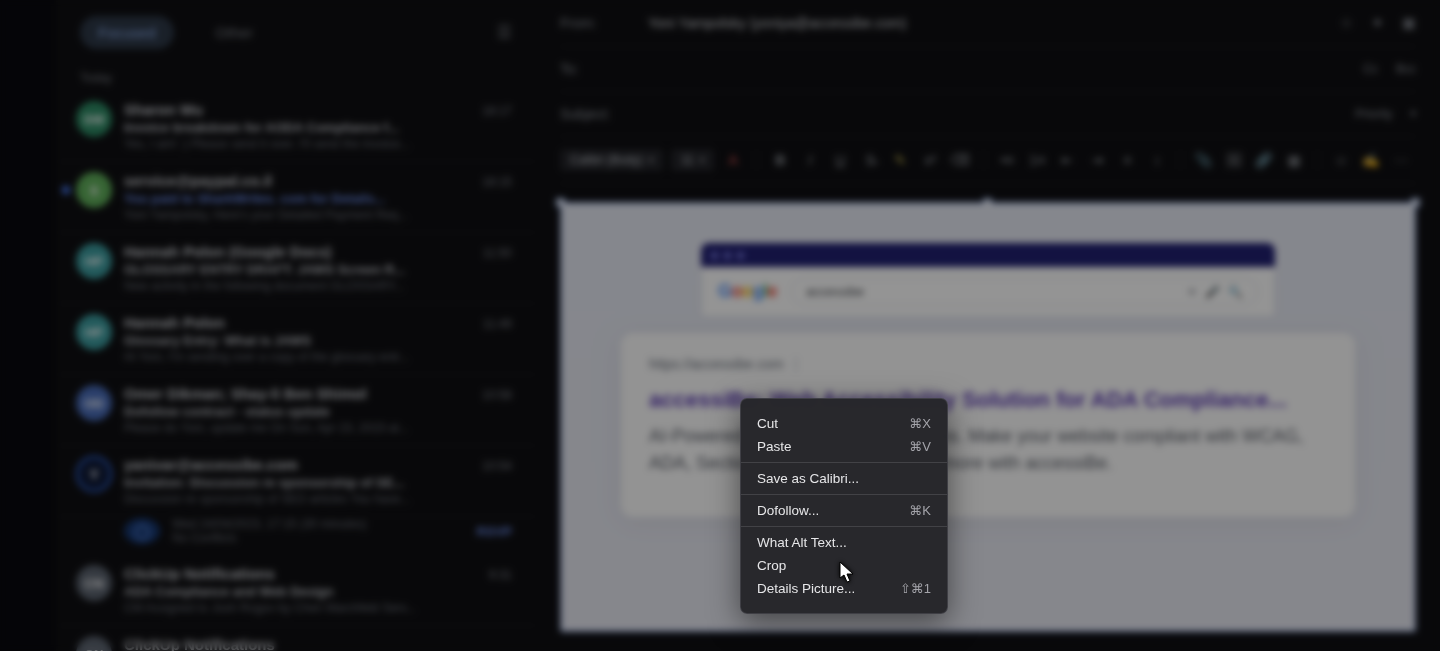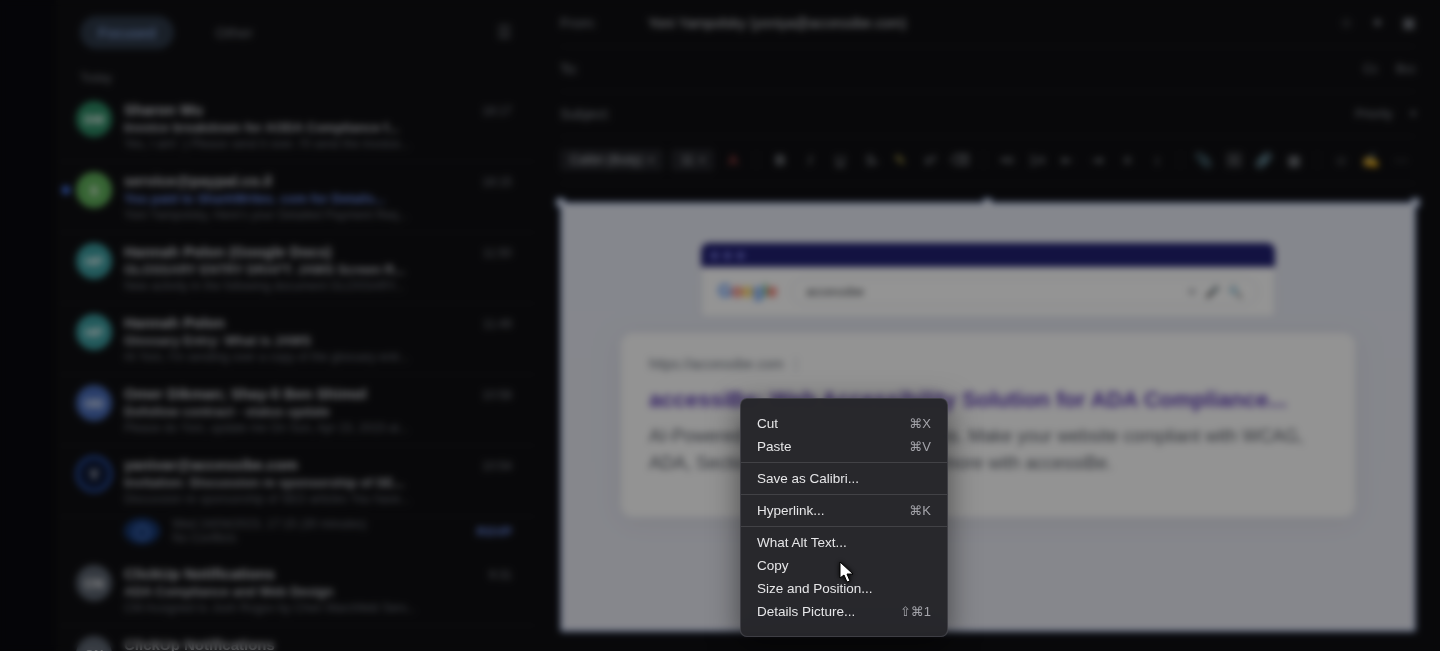--- a/index.html
+++ b/index.html
@@ -327,32 +327,29 @@
   <div class="cm-item">
       <span>Paste</span>
       <span class="cm-sc">⌘V</span>
     </div>
   <div class="cm-sep"></div>
   <div class="cm-item">
       <span>Save as Calibri...</span>
     </div>
   <div class="cm-sep"></div>
   <div class="cm-item">
-      <span>Hyperlink...</span>
+      <span>Dofollow...</span>
       <span class="cm-sc">⌘K</span>
     </div>
   <div class="cm-sep"></div>
   <div class="cm-item">
       <span>What Alt Text...</span>
     </div>
   <div class="cm-item">
-      <span>Copy</span>
-    </div>
-  <div class="cm-item">
-      <span>Size and Position...</span>
+      <span>Crop</span>
     </div>
   <div class="cm-item">
       <span>Details Picture...</span>
       <span class="cm-sc">⇧⌘1</span>
     </div>
 </div>
 
 <div class="cursor">
   <svg width="22" height="26" viewBox="0 0 22 26">
       <path d="M4 2 L4 18 L8 15 L11 22 L14 21 L11 14 L17 14 Z" fill="#fff" stroke="#000" stroke-width="1"></path>

